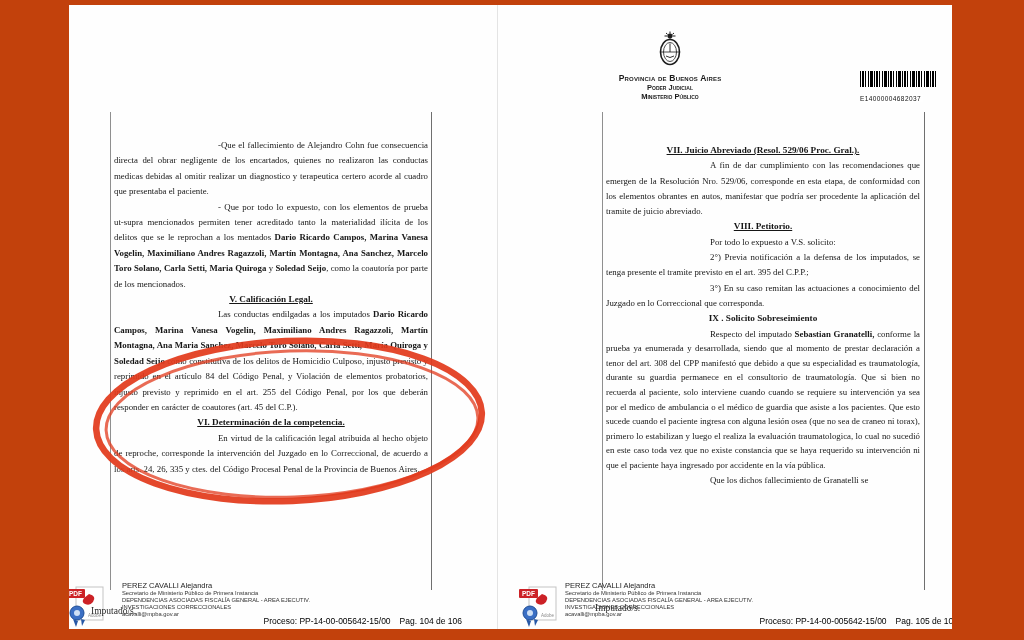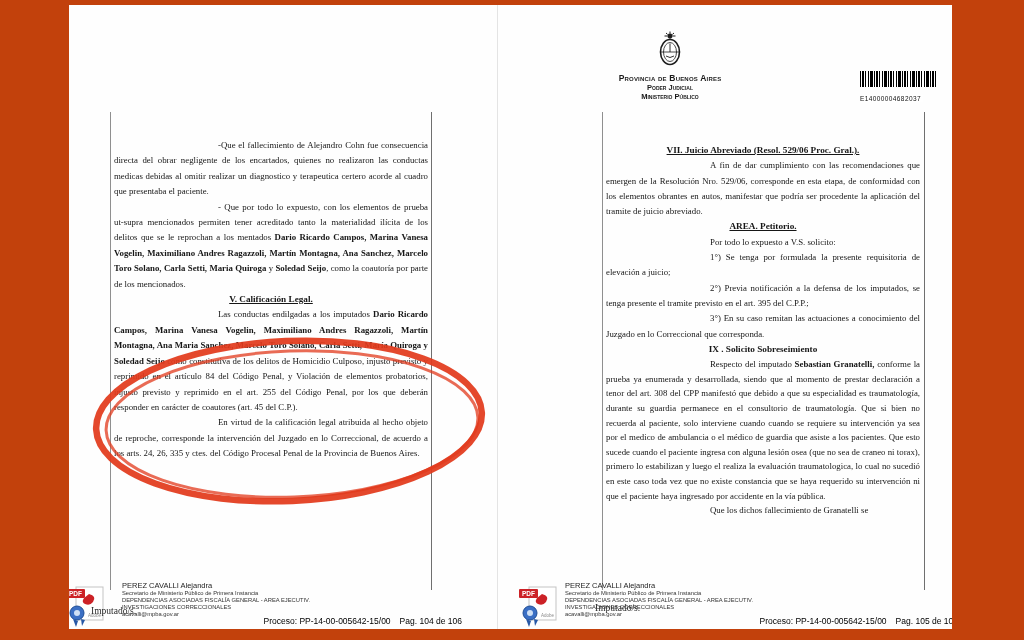--- a/index.html
+++ b/index.html
@@ -88,29 +88,29 @@
     <div class="barcode-wrap">
       <div class="bars"></div>
       <span class="barcode-label">E14000004682037</span>
     </div>
 
     <div class="col col-left">
       <p class="ind">-Que el fallecimiento de Alejandro Cohn fue consecuencia directa del obrar negligente de los encartados, quienes no realizaron las conductas medicas debidas al omitir realizar un diagnostico y terapeutica certero acorde al cuadro que presentaba el paciente.</p>
       <p class="ind"><span>- Que por todo lo expuesto, con los elementos de prueba ut-supra mencionados permiten tener acreditado tanto la materialidad ilícita de los delitos que se le reprochan a los mentados </span><b>Dario Ricardo Campos, Marina Vanesa Vogelin, Maximiliano Andres Ragazzoli, Martín Montagna, Ana Sanchez, Marcelo Toro Solano, Carla Setti, Maria Quiroga</b><span> y </span><b>Soledad Seijo</b><span>, como la coautoría por parte de los mencionados.</span></p>
       <p class="hd mt-a"><span class="u">V. Calificación Legal.</span></p>
       <p class="ind mt-b"><span>Las conductas endilgadas a los imputados </span><b>Dario Ricardo Campos, Marina Vanesa Vogelin, Maximiliano Andres Ragazzoli, Martín Montagna, Ana Maria Sanchez, Marcelo Toro Solano, Carla Setti, María Quiroga y Soledad Seijo</b><span> como constitutiva de los delitos de Homicidio Culposo, injusto previsto y reprimido en el artículo 84 del Código Penal, y Violación de elementos probatorios, injusto previsto y reprimido en el art. 255 del Código Penal, por los que deberán responder en carácter de coautores (art. 45 del C.P.).</span></p>
+      <p class="hd mt-c"><span class="u">VI. Determinación de la competencia.</span></p>
       <p class="ind">En virtud de la calificación legal atribuida al hecho objeto de reproche, corresponde la intervención del Juzgado en lo Correccional, de acuerdo a los arts. 24, 26, 335 y ctes. del Código Procesal Penal de la Provincia de Buenos Aires.</p>
     </div>
 
     <div class="col col-right">
       <p class="hd"><span class="u">VII. Juicio Abreviado (Resol. 529/06 Proc. Gral.).</span></p>
       <p class="ind">A fin de dar cumplimiento con las recomendaciones que emergen de la Resolución Nro. 529/06, corresponde en esta etapa, de conformidad con los elementos obrantes en autos, manifestar que podría ser procedente la aplicación del tramite de juicio abreviado.</p>
-      <p class="hd mt-d"><span class="u">AREA. Petitorio.</span></p>
+      <p class="hd mt-d"><span class="u">VIII. Petitorio.</span></p>
       <p class="ind">Por todo lo expuesto a V.S. solicito:</p>
-      <p class="ind">1°) Se tenga por formulada la presente requisitoria de elevación a juicio;</p>
       <p class="ind">2°) Previa notificación a la defensa de los imputados, se tenga  presente el tramite previsto en el art. 395 del C.P.P.;</p>
       <p class="ind">3°) En su caso remitan las actuaciones a conocimiento del Juzgado en lo Correccional que corresponda.</p>
       <p class="hd mt-c">IX . Solicito Sobreseimiento</p>
       <p class="ind mt-e tight"><span>Respecto del imputado </span><b>Sebastian Granatelli,</b><span> conforme la prueba ya enumerada y desarrollada, siendo que al momento de prestar declaración a tenor del art. 308 del CPP  manifestó que debido a que su especialidad es traumatología, durante su guardia permanece en el consultorio de traumatología.  Que si bien no recuerda al paciente, solo interviene cuando cuando se requiere su intervención ya sea por el medico de ambulancia o el médico de guardia que asiste a los pacientes. Que esto sucede cuando el paciente ingresa con alguna lesión osea (que no sea de craneo ni torax), primero lo estabilizan y luego el realiza la evaluación traumatologica, lo cual no sucedió en este caso toda vez que no existe constancia que se haya requerido su intervención ni que el paciente haya ingresado por accidente en la vía pública.</span></p>
       <p class="ind tight">Que los dichos fallecimiento de Granatelli se</p>
     </div>
 
     <svg class="pdfstamp" style="left:-4px;top:581px;" viewBox="0 0 46 42">
       <rect x="11" y="1" width="27" height="33" fill="#fff" stroke="#c3c3c3"></rect>
       <path d="M24 8 q8 2 4 8 q-3 4 -8 2 q-4 -2 -1 -6 z" fill="#cc2227"></path>

